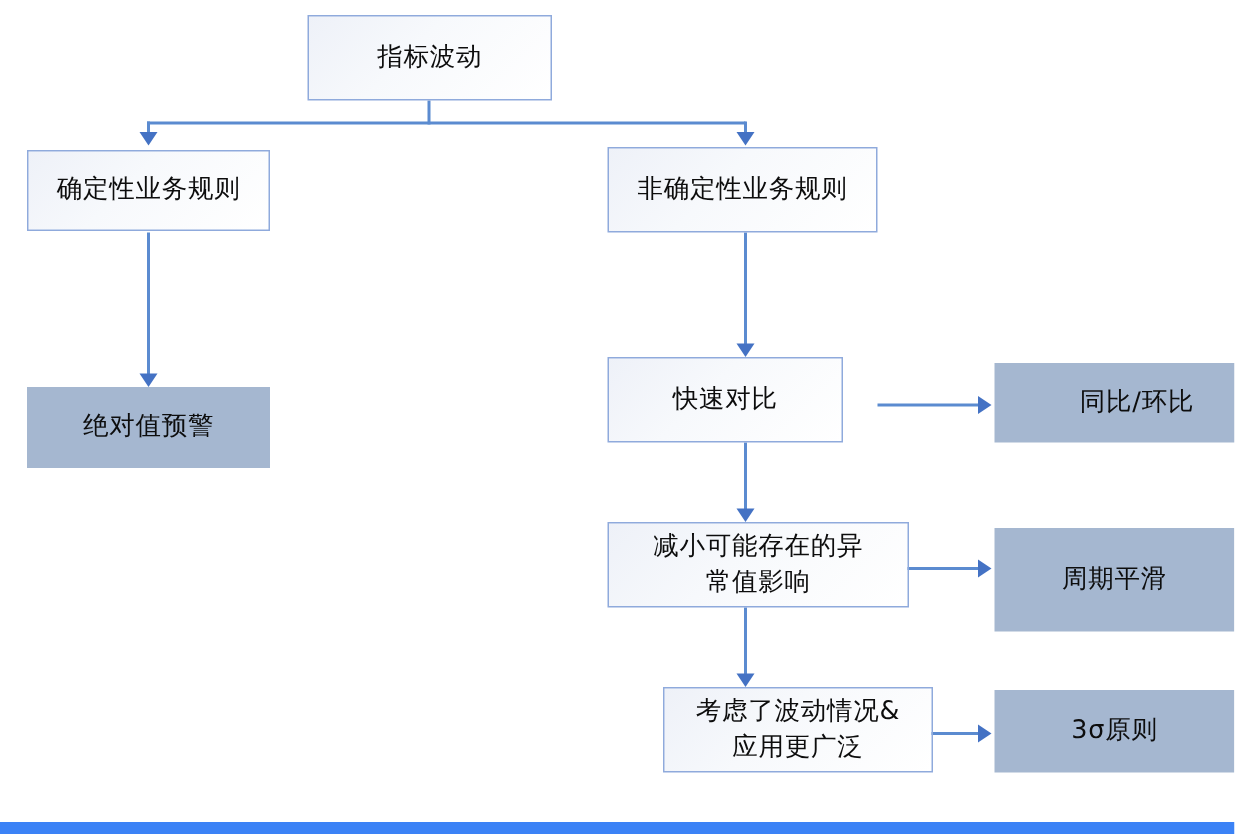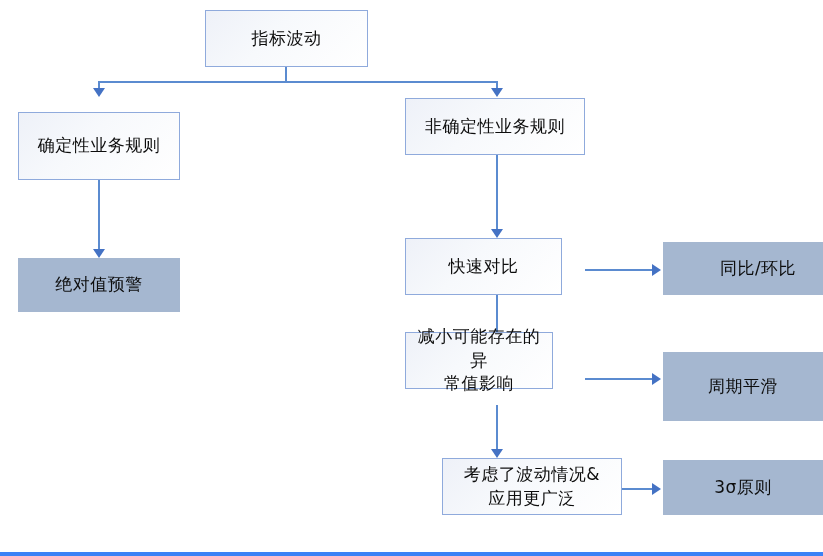--- a/index.html
+++ b/index.html
@@ -10,21 +10,21 @@
   }
   body {
     font-family: "DejaVu Sans", "Liberation Sans", sans-serif;
   }
   #canvas {
     position: relative;
     width: 823px;
     height: 556px;
     background: #ffffff;
     overflow: hidden;
-    border-bottom: 4px solid #3b82f6;
+    border-bottom: 8px solid #3b82f6;
     box-sizing: border-box;
   }
   
   .node {
     position: absolute;
     box-sizing: border-box;
     display: flex;
     align-items: center;
     justify-content: center;
     text-align: center;
@@ -116,37 +116,37 @@
   <div class="hline" style="left:585px; top:378px; width:68px;"></div>
   <div class="arrow-right" style="left:652px; top:373px;"></div>
 
   <div class="hline" style="left:585px; top:488px; width:68px;"></div>
   <div class="arrow-right" style="left:652px; top:483px;"></div>
 
   <div class="node outline" style="left:205px; top:10px; width:163px; height:57px;">
     <span class="label">指标波动</span>
   </div>
 
-  <div class="node outline" style="left:18px; top:112px; width:162px; height:68px;">
+  <div class="node outline" style="left:18px; top:100px; width:162px; height:54px;">
     <span class="label">确定性业务规则</span>
   </div>
 
   <div class="node outline" style="left:405px; top:98px; width:180px; height:57px;">
     <span class="label">非确定性业务规则</span>
   </div>
 
   <div class="node filled" style="left:18px; top:258px; width:162px; height:54px;">
     <span class="label">绝对值预警</span>
   </div>
 
   <div class="node outline" style="left:405px; top:238px; width:157px; height:57px;">
     <span class="label">快速对比</span>
   </div>
 
-  <div class="node outline" style="left:405px; top:332px; width:148px; height:57px;">
+  <div class="node outline" style="left:405px; top:348px; width:201px; height:57px;">
     <span class="label">减小可能存在的异
 常值影响</span>
   </div>
 
   <div class="node outline" style="left:405px; top:458px; width:180px; height:57px;margin-left:37px;">
     <span class="label">考虑了波动情况&amp;
 应用更广泛</span>
   </div>
 
   <div class="node filled" style="left:663px; top:242px; width:190px; height:53px;">

